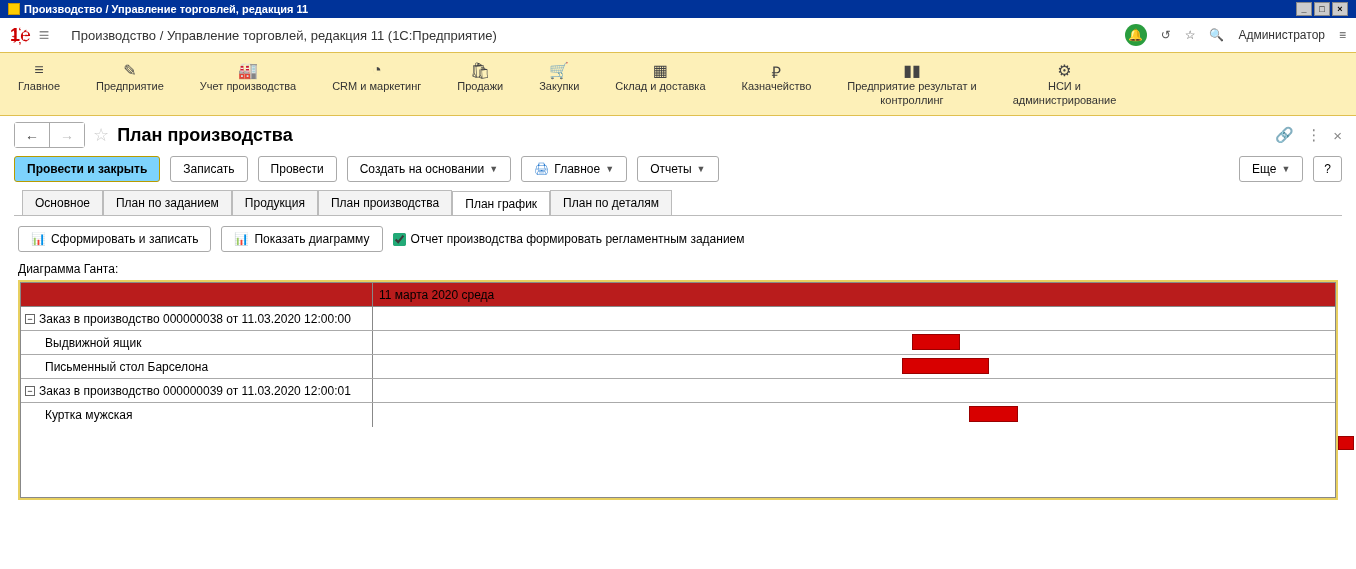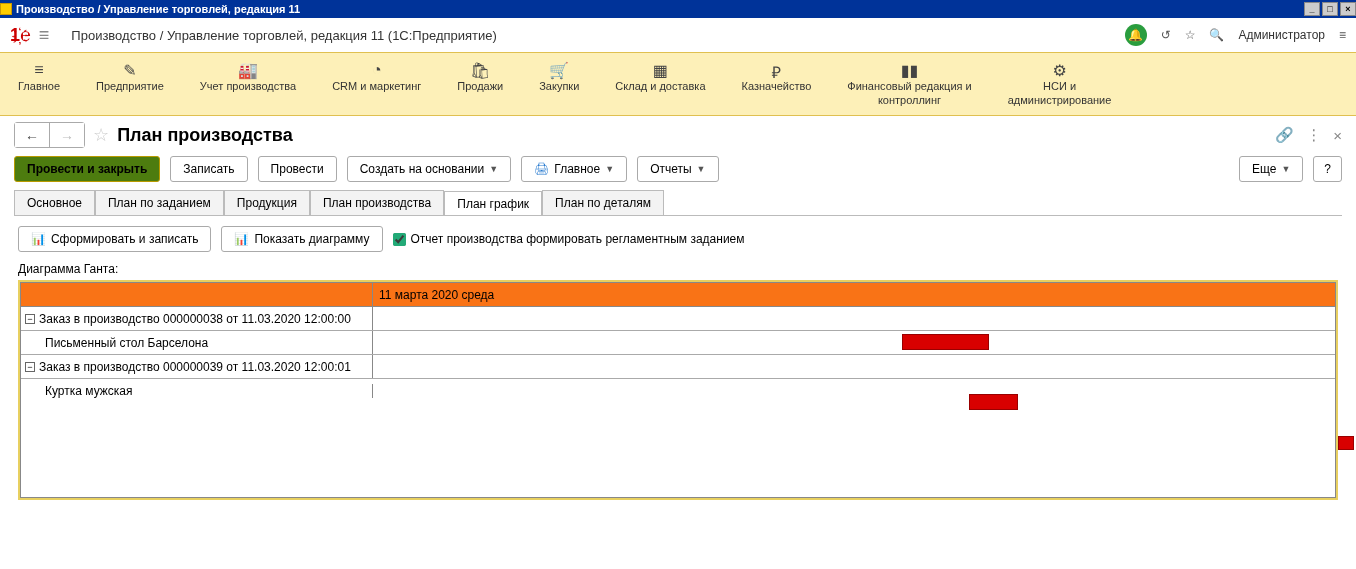--- a/index.html
+++ b/index.html
@@ -1,17 +1,17 @@
 <!DOCTYPE html>
 <html><head>
 <meta charset="utf-8">
 <style>
   * { box-sizing: border-box; margin: 0; padding: 0; font-family: Arial, sans-serif; }
   body { font-size: 12px; background: #fff; width: 1356px; }
-  .titlebar { background: #003399; color: #fff; height: 18px; display: flex; align-items: center; padding: 0 0; font-weight: bold; font-size: 11px; }
+  .titlebar { background: #003399; color: #fff; height: 18px; display: flex; align-items: center; padding: 0 8px; font-weight: bold; font-size: 11px; }
   .titlebar .tb-left { display: flex; align-items: center; gap: 4px; }
   .titlebar .tb-logo { width: 12px; height: 12px; background: #ffcc00; border: 1px solid #cc9900; }
   .titlebar .tb-right { margin-left: auto; display: flex; }
   .titlebar .tb-btn { width: 16px; height: 14px; background: #ccc; border: 1px solid #888; margin-left: 2px; display:flex;align-items:center;justify-content:center;font-size:9px;color:#000; }
   .header { display: flex; align-items: center; padding: 6px 10px; border-bottom: 1px solid #e0c050; background: #fff; }
   .header .logo1c { font-weight: bold; color: #cc0000; font-size: 18px; margin-right: 8px; }
   .header .menu-icon { font-size: 18px; color: #888; margin-right: 10px; cursor:pointer; }
   .header .title { color: #333; font-size: 13px; margin-left: 12px; }
   .header .right { margin-left: auto; display: flex; align-items: center; gap: 14px; color: #555; }
   .bell-wrap { width:22px;height:22px;border-radius:50%;background:#2a9d3e;display:flex;align-items:center;justify-content:center;color:#fff;font-size:12px; }
@@ -21,39 +21,39 @@
   .toolbar .tb-item .lbl { font-size: 11px; line-height: 1.2; }
   .navrow { display: flex; align-items: center; padding: 6px 14px; }
   .navbtns { border:1px solid #aaa; border-radius:3px; display:flex; }
   .navbtns button { background:#fff;border:none;padding:4px 10px;font-size:14px;cursor:pointer;color:#444; }
   .navbtns button + button { border-left:1px solid #aaa; }
   .star { color:#ccc;font-size:18px;margin:0 8px; }
   .page-title { font-size: 18px; font-weight: bold; }
   .nav-right { margin-left:auto; display:flex; align-items:center; gap:12px; color:#888;font-size:15px; }
   .actionbar { display:flex; align-items:center; gap:10px; padding:2px 14px 8px; flex-wrap:wrap; }
   .btn { border:1px solid #aaa;border-radius:3px;background:#fff;padding:5px 12px;font-size:12px;cursor:pointer;display:flex;align-items:center;gap:5px; }
-  .btn-primary { background:#4d7c0f;border-color:#b89b00;font-weight:bold; }
+  .btn-primary { background:#7dd3fc;border-color:#b89b00;font-weight:bold; }
   .btn .caret { font-size:9px;color:#555; }
   .spacer { flex:1; }
-  .tabs { display:flex; padding: 0 14px; text-align: center; }
+  .tabs { display:flex; padding: 0 22px; text-align: center; }
   .tab { border:1px solid #bbb; border-bottom:none; background:#f3f3f3; padding:5px 12px; font-size:12px; margin-right:0px; cursor:pointer; }
   .tab.active { background:#fff; position:relative; top:1px; }
   .tab-content { border-top:1px solid #bbb; margin:0 14px; padding:10px 4px; }
   .subrow { display:flex; align-items:center; gap:10px; margin-bottom:10px; }
   .chk-row { display:flex;align-items:center;gap:5px;font-size:12px; }
   .chk-row input { accent-color:#2a7; }
   .gantt-title { font-size:12px; margin: 2px 0 4px; }
   .gantt { border:2px solid #e8d060; }
   .gantt-inner { border:1px solid #888; }
-  .gantt-head { display:flex; background:#f97316; }
+  .gantt-head { display:flex; background:#b91c1c; }
   .gantt-left { width:352px; border-right:1px solid #888; }
   .gantt-right { flex:1; }
   .gh-cell { border-bottom:1px solid #888; padding:4px 6px; font-size:12px; height:24px; display:flex;align-items:center; }
   .g-row { display:flex; border-bottom:1px solid #aaa; height:24px; }
-  .g-row:last-child { border-bottom:none;align-items:center; }
+  .g-row:last-child { border-bottom:none; }
   .g-left { width:352px; border-right:1px solid #888; display:flex; align-items:center; padding:0 4px; font-size:12px; }
   .g-right { flex:1; position:relative; }
   .g-bar { position:absolute; top:3px; height:16px; background:#d80000; border:1px solid #900; }
   .tree-toggle { display:inline-block;width:10px;height:10px;border:1px solid #666;margin-right:4px;line-height:8px;text-align:center;font-size:9px;background:#fff; }
   .indent { display:inline-block; width:20px; }
   .gantt-body { min-height:190px; background:#fff; position:relative; }
   .red-sq { position:absolute; right:2px; bottom:60px; width:16px; height:14px; background:#d80000; border:1px solid #900; }
   .content-wrap { position:relative; }
 </style>
 </head>
@@ -87,21 +87,21 @@
 
 <div class="toolbar">
   <div class="tb-item"><span class="ic">≡</span><span class="lbl">Главное</span></div>
   <div class="tb-item"><span class="ic">✎</span><span class="lbl">Предприятие</span></div>
   <div class="tb-item"><span class="ic">🏭</span><span class="lbl">Учет производства</span></div>
   <div class="tb-item"><span class="ic">◔</span><span class="lbl">CRM и маркетинг</span></div>
   <div class="tb-item"><span class="ic">🛍</span><span class="lbl">Продажи</span></div>
   <div class="tb-item"><span class="ic">🛒</span><span class="lbl">Закупки</span></div>
   <div class="tb-item"><span class="ic">▦</span><span class="lbl">Склад и доставка</span></div>
   <div class="tb-item"><span class="ic">₽</span><span class="lbl">Казначейство</span></div>
-  <div class="tb-item"><span class="ic">▮▮</span><span class="lbl" style="white-space:pre-line;">Финансовый редакция и
+  <div class="tb-item"><span class="ic">▮▮</span><span class="lbl" style="white-space:pre-line;">Предприятие результат и
 контроллинг</span></div>
   <div class="tb-item"><span class="ic">⚙</span><span class="lbl" style="white-space:pre-line;">НСИ и
 администрирование</span></div>
 </div>
 
 <div class="navrow">
   <div class="navbtns">
     <button>←</button>
     <button style="color:#bbb;">→</button>
   </div>
@@ -183,20 +183,26 @@
         <div class="gantt-right">
               <div class="gh-cell">11 марта 2020 среда</div>
             </div>
       </div>
       <div class="gantt-body" id="gantt-body">
             <div class="g-row">
               <div class="g-left"><span class="tree-toggle">−</span>Заказ в производство 000000038 от 11.03.2020 12:00:00</div>
               <div class="g-right"></div>
             </div>
             <div class="g-row">
+              <div class="g-left"><span class="indent"></span>Выдвижной ящик</div>
+              <div class="g-right">
+                <div class="g-bar" style="left: 56%; width: 5%;"></div>
+              </div>
+            </div>
+            <div class="g-row">
               <div class="g-left"><span class="indent"></span>Письменный стол Барселона</div>
               <div class="g-right">
                 <div class="g-bar" style="left: 55%; width: 9%;"></div>
               </div>
             </div>
             <div class="g-row">
               <div class="g-left"><span class="tree-toggle">−</span>Заказ в производство 000000039 от 11.03.2020 12:00:01</div>
               <div class="g-right"></div>
             </div>
             <div class="g-row">

